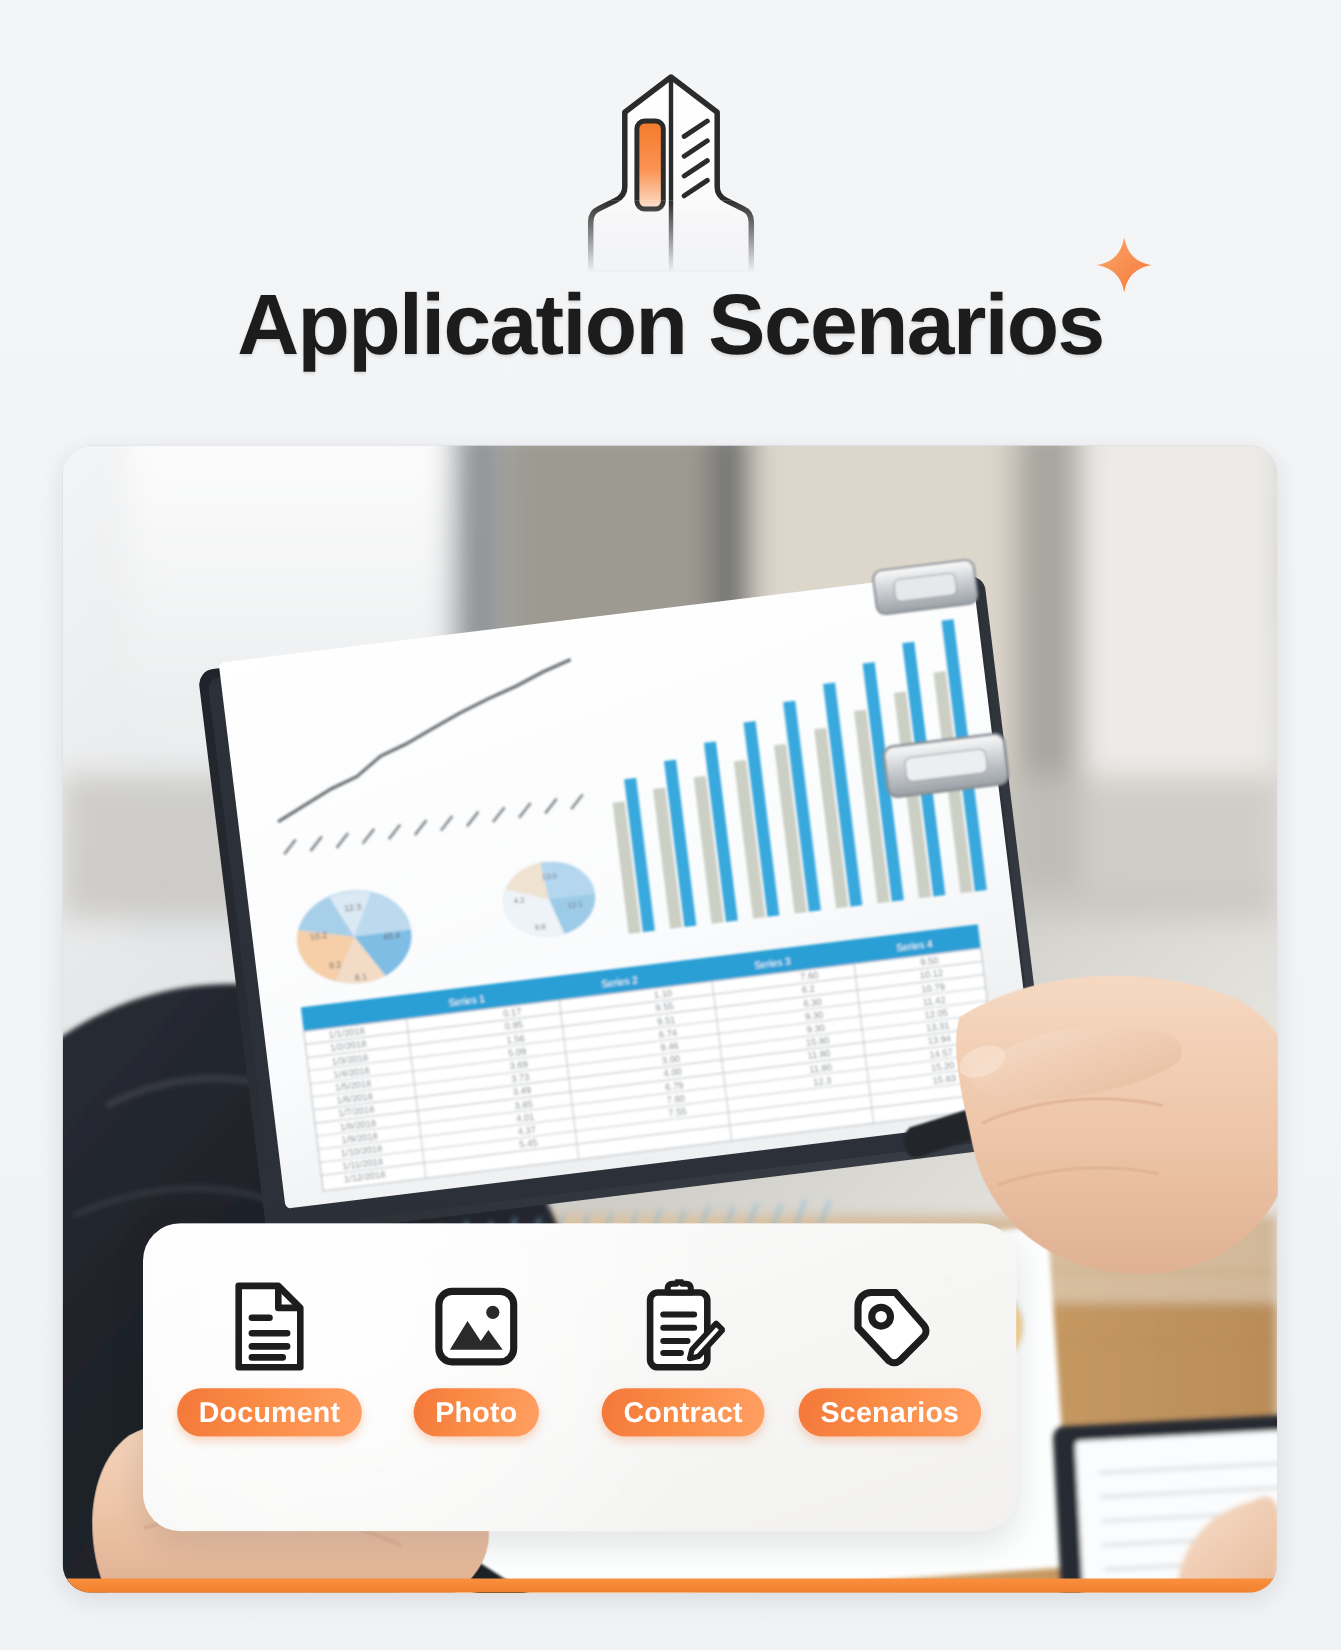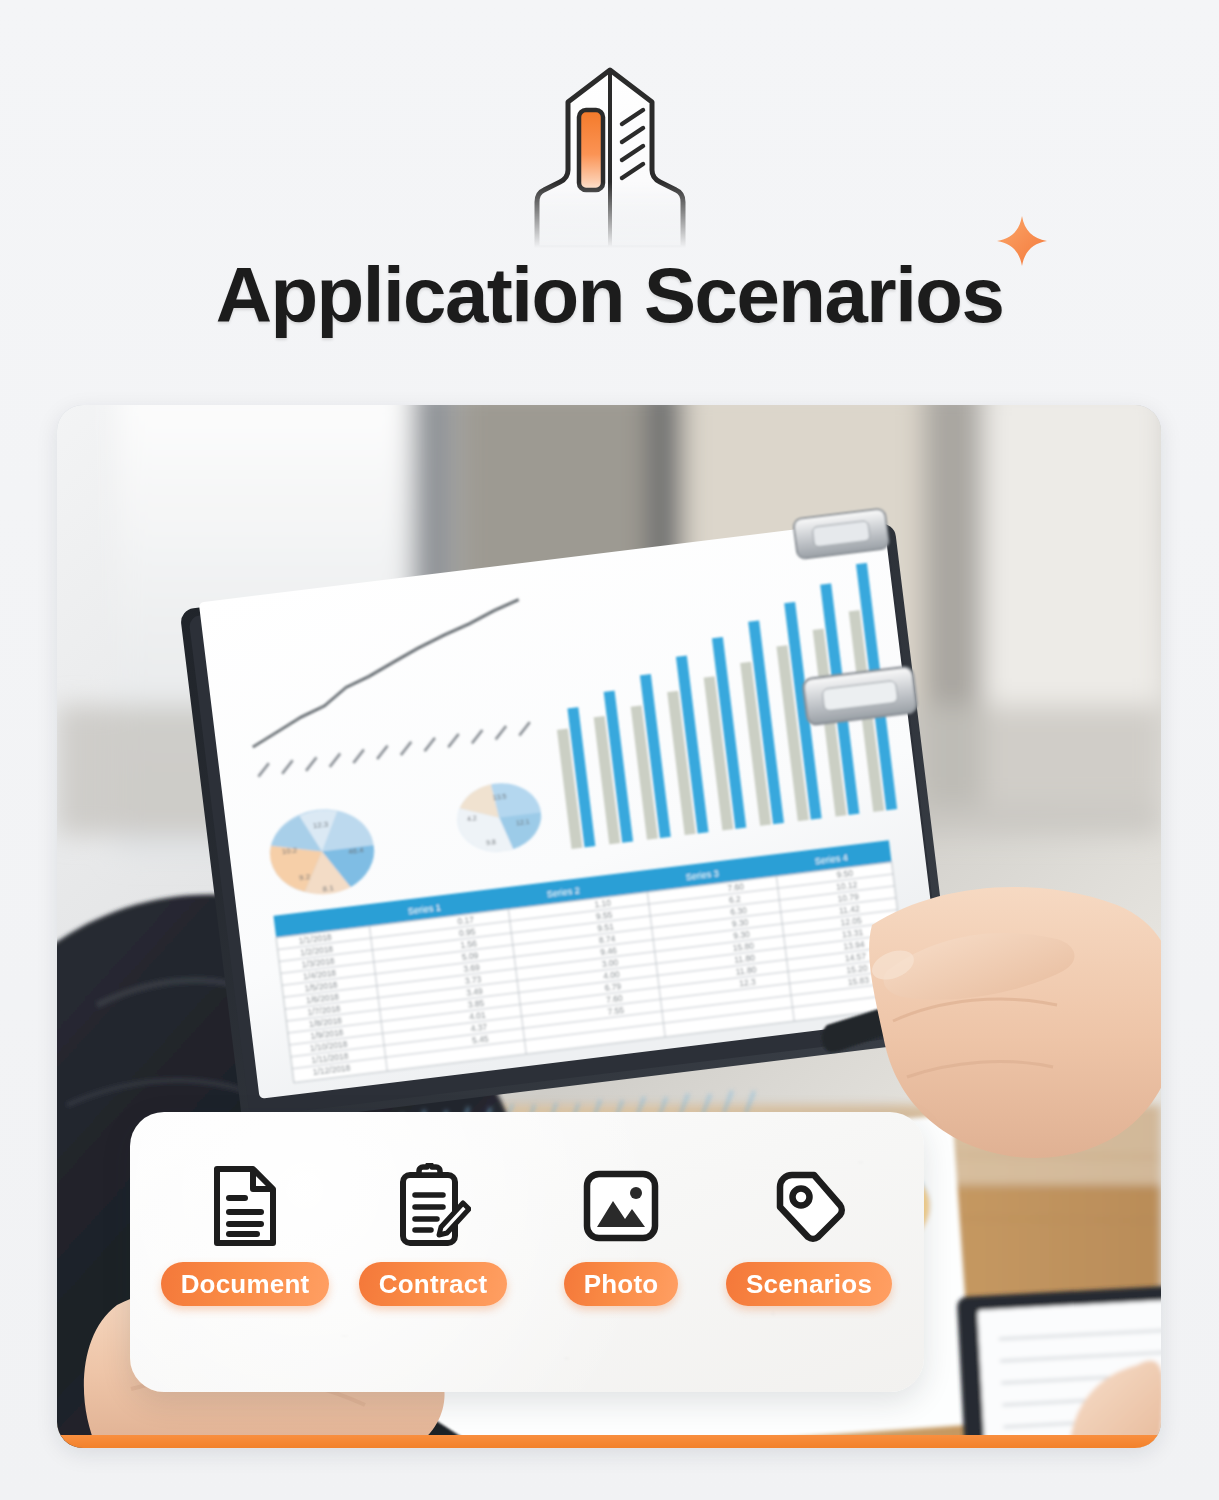--- a/index.html
+++ b/index.html
@@ -595,44 +595,44 @@
               <line x1="20" y1="60" x2="52" y2="60"></line>
               <line x1="20" y1="70" x2="48" y2="70"></line>
             </g>
           </svg>
         </div>
         <div class="badge-pill">Document</div>
       </div>
 
       <div class="badge">
         <div class="badge-icon">
+          <svg width="78" height="74" viewBox="0 0 78 74" xmlns="http://www.w3.org/2000/svg">
+            <rect x="5" y="5" width="68" height="64" rx="12" fill="#fff" stroke="#1d1d1d" stroke-width="6.5"></rect>
+            <circle cx="54" cy="24" r="6" fill="#2a2a2a"></circle>
+            <path d="M15 58 L31 32 L43 50 L50 40 L63 58 Z" fill="#2a2a2a"></path>
+          </svg>
+        </div>
+        <div class="badge-pill">Photo</div>
+      </div>
+
+      <div class="badge">
+        <div class="badge-icon">
           <svg width="76" height="86" viewBox="0 0 76 86" xmlns="http://www.w3.org/2000/svg">
             <rect x="8" y="12" width="52" height="68" rx="7" fill="#fff" stroke="#1d1d1d" stroke-width="6"></rect>
             <path d="M24 12 V8 a4 4 0 0 1 4-4 h4 l2-4 h1 l2 4 h4 a4 4 0 0 1 4 4 v4 Z" fill="#fff" stroke="#1d1d1d" stroke-width="5.5" stroke-linejoin="round"></path>
             <g stroke="#1d1d1d" stroke-width="5.5" stroke-linecap="round">
               <line x1="20" y1="32" x2="48" y2="32"></line>
               <line x1="20" y1="44" x2="48" y2="44"></line>
               <line x1="20" y1="56" x2="42" y2="56"></line>
               <line x1="20" y1="67" x2="36" y2="67"></line>
             </g>
             <path d="M68 40 L74 46 L52 70 L44 72 L46 64 Z" fill="#fff" stroke="#1d1d1d" stroke-width="5" stroke-linejoin="round"></path>
           </svg>
         </div>
         <div class="badge-pill">Contract</div>
-      </div>
-
-      <div class="badge">
-        <div class="badge-icon">
-          <svg width="78" height="74" viewBox="0 0 78 74" xmlns="http://www.w3.org/2000/svg">
-            <rect x="5" y="5" width="68" height="64" rx="12" fill="#fff" stroke="#1d1d1d" stroke-width="6.5"></rect>
-            <circle cx="54" cy="24" r="6" fill="#2a2a2a"></circle>
-            <path d="M15 58 L31 32 L43 50 L50 40 L63 58 Z" fill="#2a2a2a"></path>
-          </svg>
-        </div>
-        <div class="badge-pill">Photo</div>
       </div>
 
 
       <div class="badge">
         <div class="badge-icon">
           <svg width="78" height="78" viewBox="0 0 78 78" xmlns="http://www.w3.org/2000/svg">
             <path d="M10 20 a12 12 0 0 1 12 -12 H44 L70 38 a8 8 0 0 1 0 10 L48 70 a8 8 0 0 1 -10 0 L10 40 Z" fill="#fff" stroke="#1d1d1d" stroke-width="6.5" stroke-linejoin="round"></path>
             <circle cx="31" cy="30" r="8.5" fill="none" stroke="#1d1d1d" stroke-width="6.5"></circle>
           </svg>
         </div>

